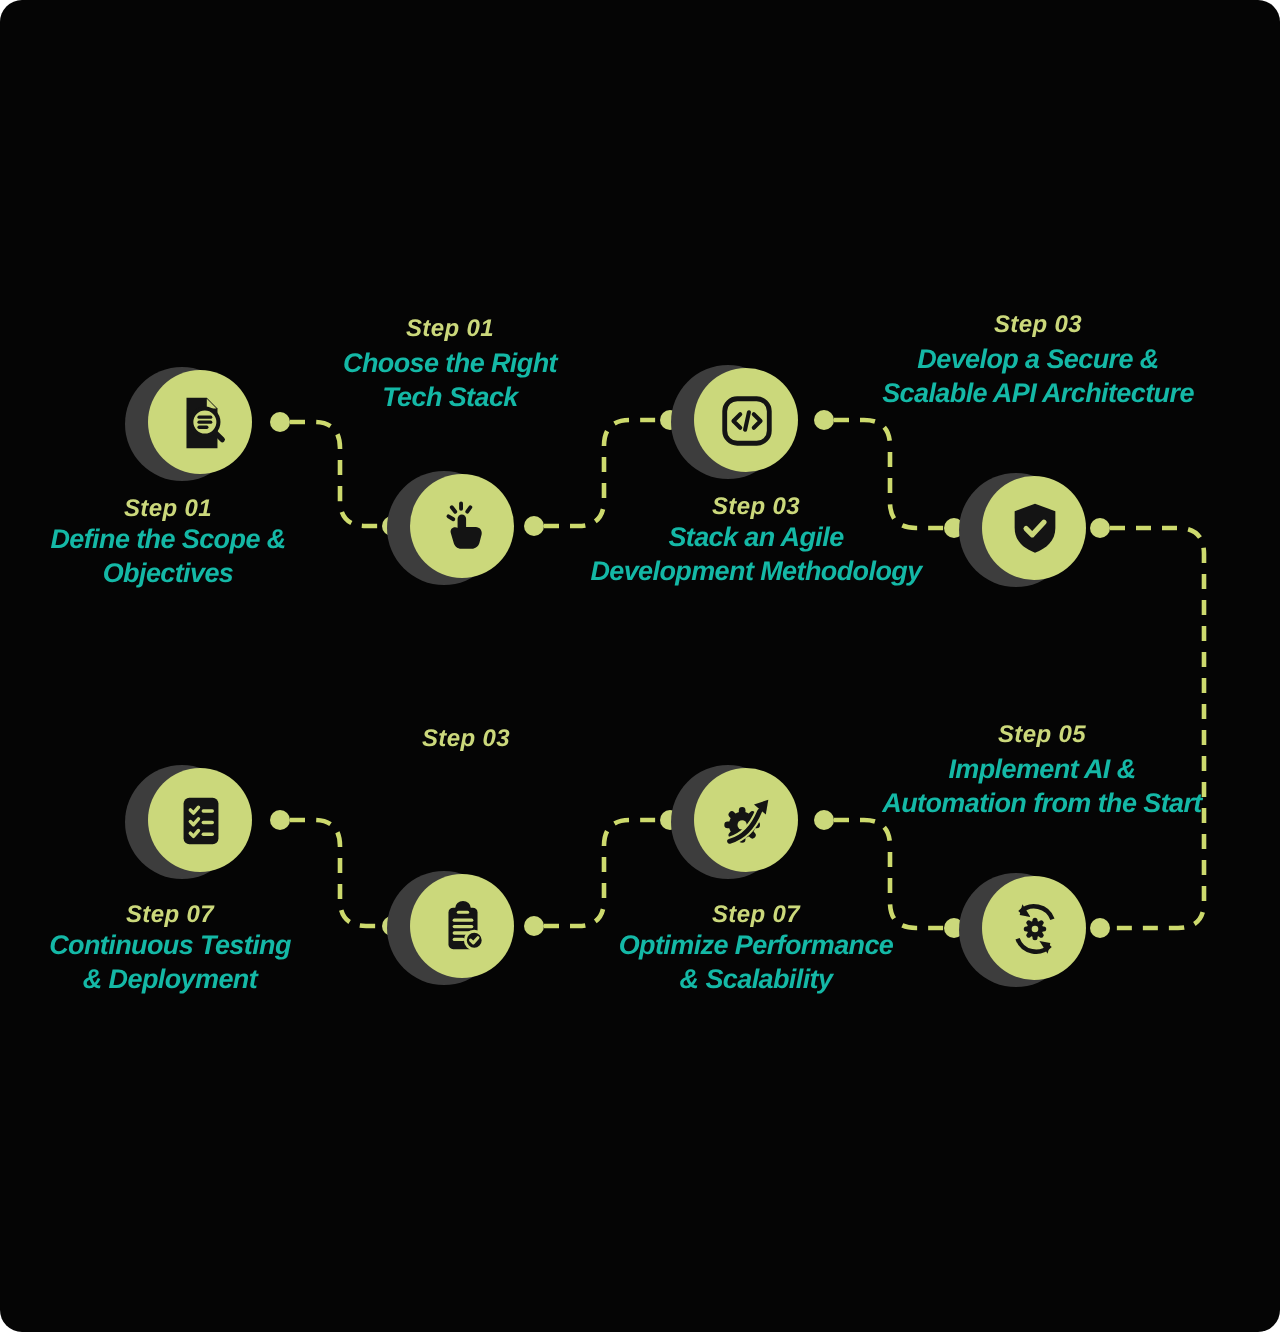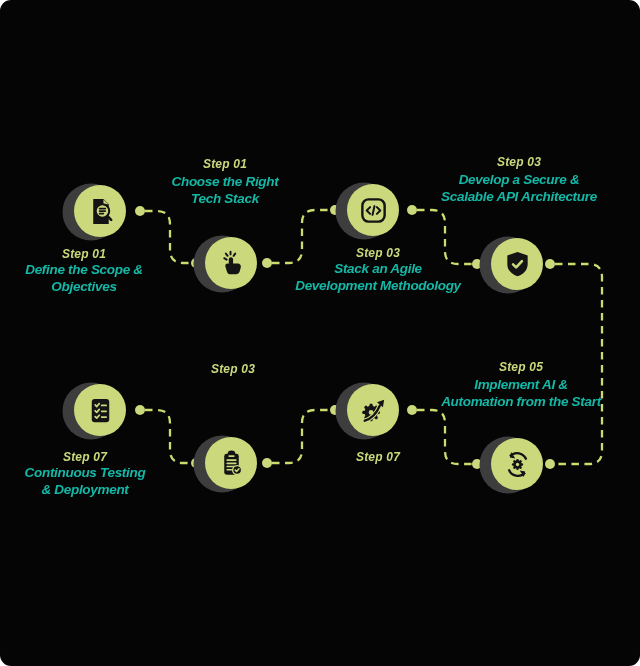--- a/index.html
+++ b/index.html
@@ -174,20 +174,22 @@
    <circle cx="13.5" cy="18" r="6.8" fill="#141414"></circle>
    <path d="M7 26.5 C14 24.5 19 19.5 22.5 11" fill="none" stroke="#cbd87b" stroke-width="4.6"></path>
    <path d="M7 26.5 C14 24.5 19 19.5 22.5 11" fill="none" stroke="#141414" stroke-width="2.5" stroke-linecap="round"></path>
    <path d="M19.6 7.5 l7.4-2.5 -1.3 7.6 z" fill="#141414"></path>
    <circle cx="13.5" cy="18" r="2.4" fill="#cbd87b"></circle>
           </svg>
         </div>
       </div>
       <div class="label below" style="left: 378px; top: 450px;">
         <div class="step">Step 07</div>
+        <div class="title">Optimize Performance
+&amp; Scalability</div>
       </div>
       <div class="node" style="left: 517px; top: 464px;">
         <div class="disc-shadow" style="left: -9px; top: 0.5px;"></div>
         <div class="disc" style="left: 0px; top: 0px;">
           <svg viewBox="0 0 32 32">
             <g fill="none" stroke="#141414" stroke-width="2.3">
      <path d="M25 11 A10 10 0 0 0 8.2 7.5"></path>
      <path d="M7 21 A10 10 0 0 0 23.8 24.5"></path>
    </g>
    <path d="M9.5 3.2 l-1.4 5.6 5.6 1 z" fill="#141414"></path>

